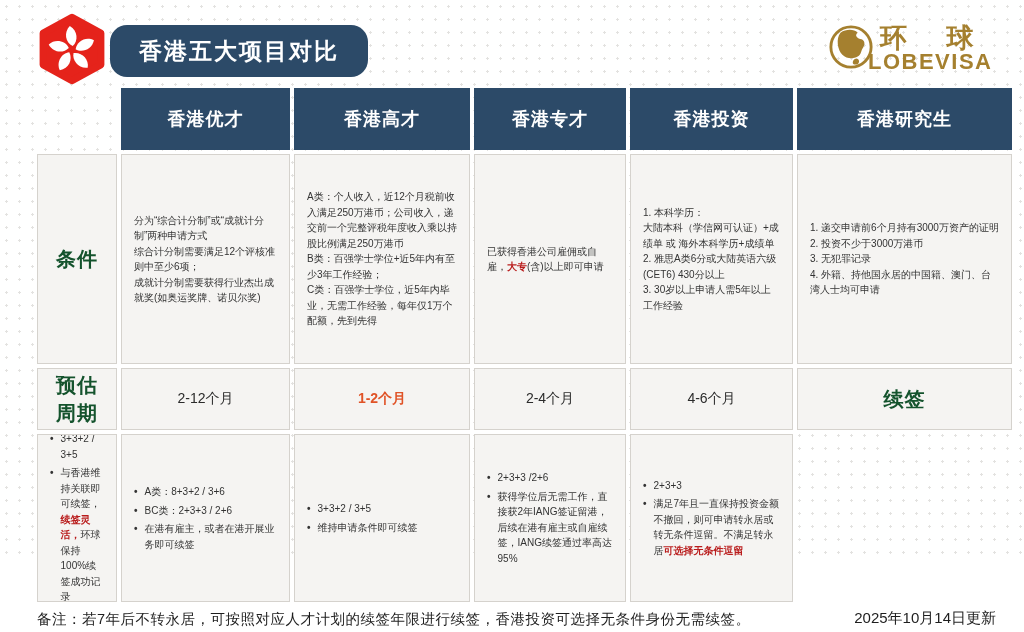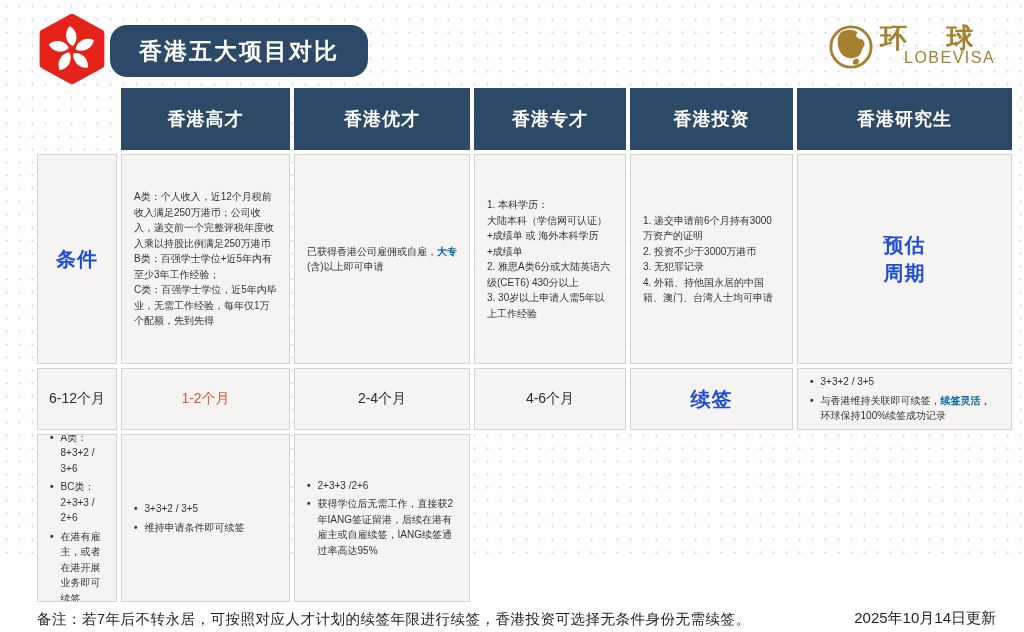--- a/index.html
+++ b/index.html
@@ -18,57 +18,57 @@
   .title-pill {
     position:absolute; left:112px; top:27px; height:48px;
     background:#2c4a68; border-radius:15px; display:flex; align-items:center;
     padding:0 27px; color:#fff; font-size:23px; font-weight:700; letter-spacing:2px;
     box-shadow:0 0 0 2px #2c4a68;
   }
   .brand { position:absolute; top:22px; right:26px; width:170px; height:56px; }
   .globe-icon { position:absolute; left:0; top:2px; width:46px; height:46px; }
   .brand-cn { position:absolute; left:52px; top:-2px; font-size:27px; font-weight:700;
               color:#a5802f; letter-spacing:16px; white-space:nowrap; }
-  .brand-en { position:absolute; left:40px; top:27px; font-size:16px; font-weight:400;
-              color:#a5802f; letter-spacing:1.5px;margin-left:36px; }
+  .brand-en { position:absolute; left:40px; top:27px; font-size:22px; font-weight:700;
+              color:#a5802f; letter-spacing:1.5px; }
   
   .grid {
     position:absolute; left:37px; top:88px;
     display:grid;
     grid-template-columns:80px 169px 176px 152px 163px 215px;
     grid-template-rows:62px 210px 62px 168px;
     gap:4px;
   }
   .th {
     background:#2c4a68; color:#fff; font-weight:700; font-size:18px;
     display:flex; align-items:center; justify-content:center; letter-spacing:1px;
   }
   .corner { background:transparent; }
   .rowlabel {
-    background:#f5f4f2; border:1px solid #d5d2cd; color:#1d4ed8;
+    background:#f5f4f2; border:1px solid #d5d2cd; color:#14532d;
     display:flex; align-items:center; justify-content:center;
     font-size:20px; font-weight:700; text-align:center;
     white-space:pre-line; line-height:1.4; letter-spacing:1px;
   }
   .td {
     background:#f5f4f2; border:1px solid #d5d2cd; color:#333;
     padding:25px 12px; font-size:10px; line-height:1.55;
     display:flex; flex-direction:column; justify-content:center;
     white-space:pre-line; overflow:hidden;
   }
   .period {
     background:#f5f4f2; border:1px solid #d5d2cd; color:#2b2b2b;
     display:flex; align-items:center; justify-content:center; font-size:14px;
   }
-  .period.hl-cell { color:#e05327; font-weight:400; }
+  .period.hl-cell { color:#e05327; font-weight:700; }
   .bullets { display:flex; flex-direction:column; gap:3px; }
   .bullet { display:flex; }
   .bullet::before { content:"•"; font-weight:700; margin-right:7px; line-height:1.55; }
   .bullet .btext { flex:1; white-space:normal; }
-  .hl { color:#0369a1; font-weight:700; }
+  .hl { color:#b91c1c; font-weight:700; }
   .inline-wrap { white-space:normal; }
   
   .note {
     position:absolute; left:37px; top:610px; font-size:14.5px; color:#1e1e1e;
     letter-spacing:0.5px;
   }
   .updated { position:absolute; right:28px; top:609px; font-size:15px; color:#1e1e1e;margin-left:32px; }
 </style>
 </head>
 <body>
@@ -97,45 +97,48 @@
       <path d="M13 9 c6 -4 14 -4 18 0 c-4 3 0 6 4 7 c3 1 4 5 2 8 c-3 4 -2 8 -6 10 c-5 3 -12 2 -16 -2 c-5 -5 -7 -17 -2 -23 z" fill="#a5802f"></path>
       <path d="M30 36 c3 1 3 4 1 6 c-3 1 -6 0 -5 -3 c1 -2 2 -3 4 -3 z" fill="#a5802f"></path>
     </svg>
     <div class="brand-cn">环 球</div>
     <div class="brand-en">LOBEVISA</div>
   </div>
 
   <div class="grid">
 
     <div class="corner"></div>
+    <div class="th">香港优才</div>
     <div class="th">香港高才</div>
-    <div class="th">香港优才</div>
     <div class="th">香港专才</div>
     <div class="th">香港投资</div>
     <div class="th">香港研究生</div>
 
     <div class="rowlabel">条件</div>
+    <div class="td">分为“综合计分制”或“成就计分制”两种申请方式
+综合计分制需要满足12个评核准则中至少6项；
+成就计分制需要获得行业杰出成就奖(如奥运奖牌、诺贝尔奖)</div>
     <div class="td">A类：个人收入，近12个月税前收入满足250万港币；公司收入，递交前一个完整评税年度收入乘以持股比例满足250万港币
 B类：百强学士学位+近5年内有至少3年工作经验；
 C类：百强学士学位，近5年内毕业，无需工作经验，每年仅1万个配额，先到先得</div>
     <div class="td">
       <span class="inline-wrap"><span>已获得香港公司雇佣或自雇，</span><span class="hl">大专</span><span>(含)以上即可申请</span></span>
     </div>
     <div class="td">1. 本科学历：
 大陆本科（学信网可认证）+成绩单 或 海外本科学历+成绩单
 2. 雅思A类6分或大陆英语六级(CET6) 430分以上
 3. 30岁以上申请人需5年以上工作经验</div>
     <div class="td">1. 递交申请前6个月持有3000万资产的证明
 2. 投资不少于3000万港币
 3. 无犯罪记录
 4. 外籍、持他国永居的中国籍、澳门、台湾人士均可申请</div>
 
     <div class="rowlabel">预估
 周期</div>
-    <div class="period">6-12个月</div>
+    <div class="period">2-12个月</div>
     <div class="period hl-cell">1-2个月</div>
     <div class="period">2-4个月</div>
     <div class="period">4-6个月</div>
 
     <div class="rowlabel">续签</div>
 
     <div class="td">
       <div class="bullets">
         <div class="bullet"><span class="btext">3+3+2 / 3+5</span></div>
         <div class="bullet"><span class="btext"><span>与香港维持关联即可续签，</span><span class="hl">续签灵活，</span><span>环球保持100%续签成功记录</span></span></div>
@@ -157,19 +160,25 @@
       </div>
     </div>
 
     <div class="td">
       <div class="bullets">
         <div class="bullet"><span class="btext">2+3+3 /2+6</span></div>
         <div class="bullet"><span class="btext">获得学位后无需工作，直接获2年IANG签证留港，后续在港有雇主或自雇续签，IANG续签通过率高达95%</span></div>
       </div>
     </div>
 
+    <div class="td">
+      <div class="bullets">
+        <div class="bullet"><span class="btext">2+3+3</span></div>
+        <div class="bullet"><span class="btext"><span>满足7年且一直保持投资金额不撤回，则可申请转永居或转无条件逗留。不满足转永居</span><span class="hl">可选择无条件逗留</span></span></div>
+      </div>
+    </div>
 
   </div>
 
   <div class="note"><span>备注：</span><span>若7年后不转永居，可按照对应人才计划的续签年限进行续签，香港投资可选择无条件身份无需续签。</span></div>
   <div class="updated">2025年10月14日更新</div>
 
 </div>
 
 </body></html>

